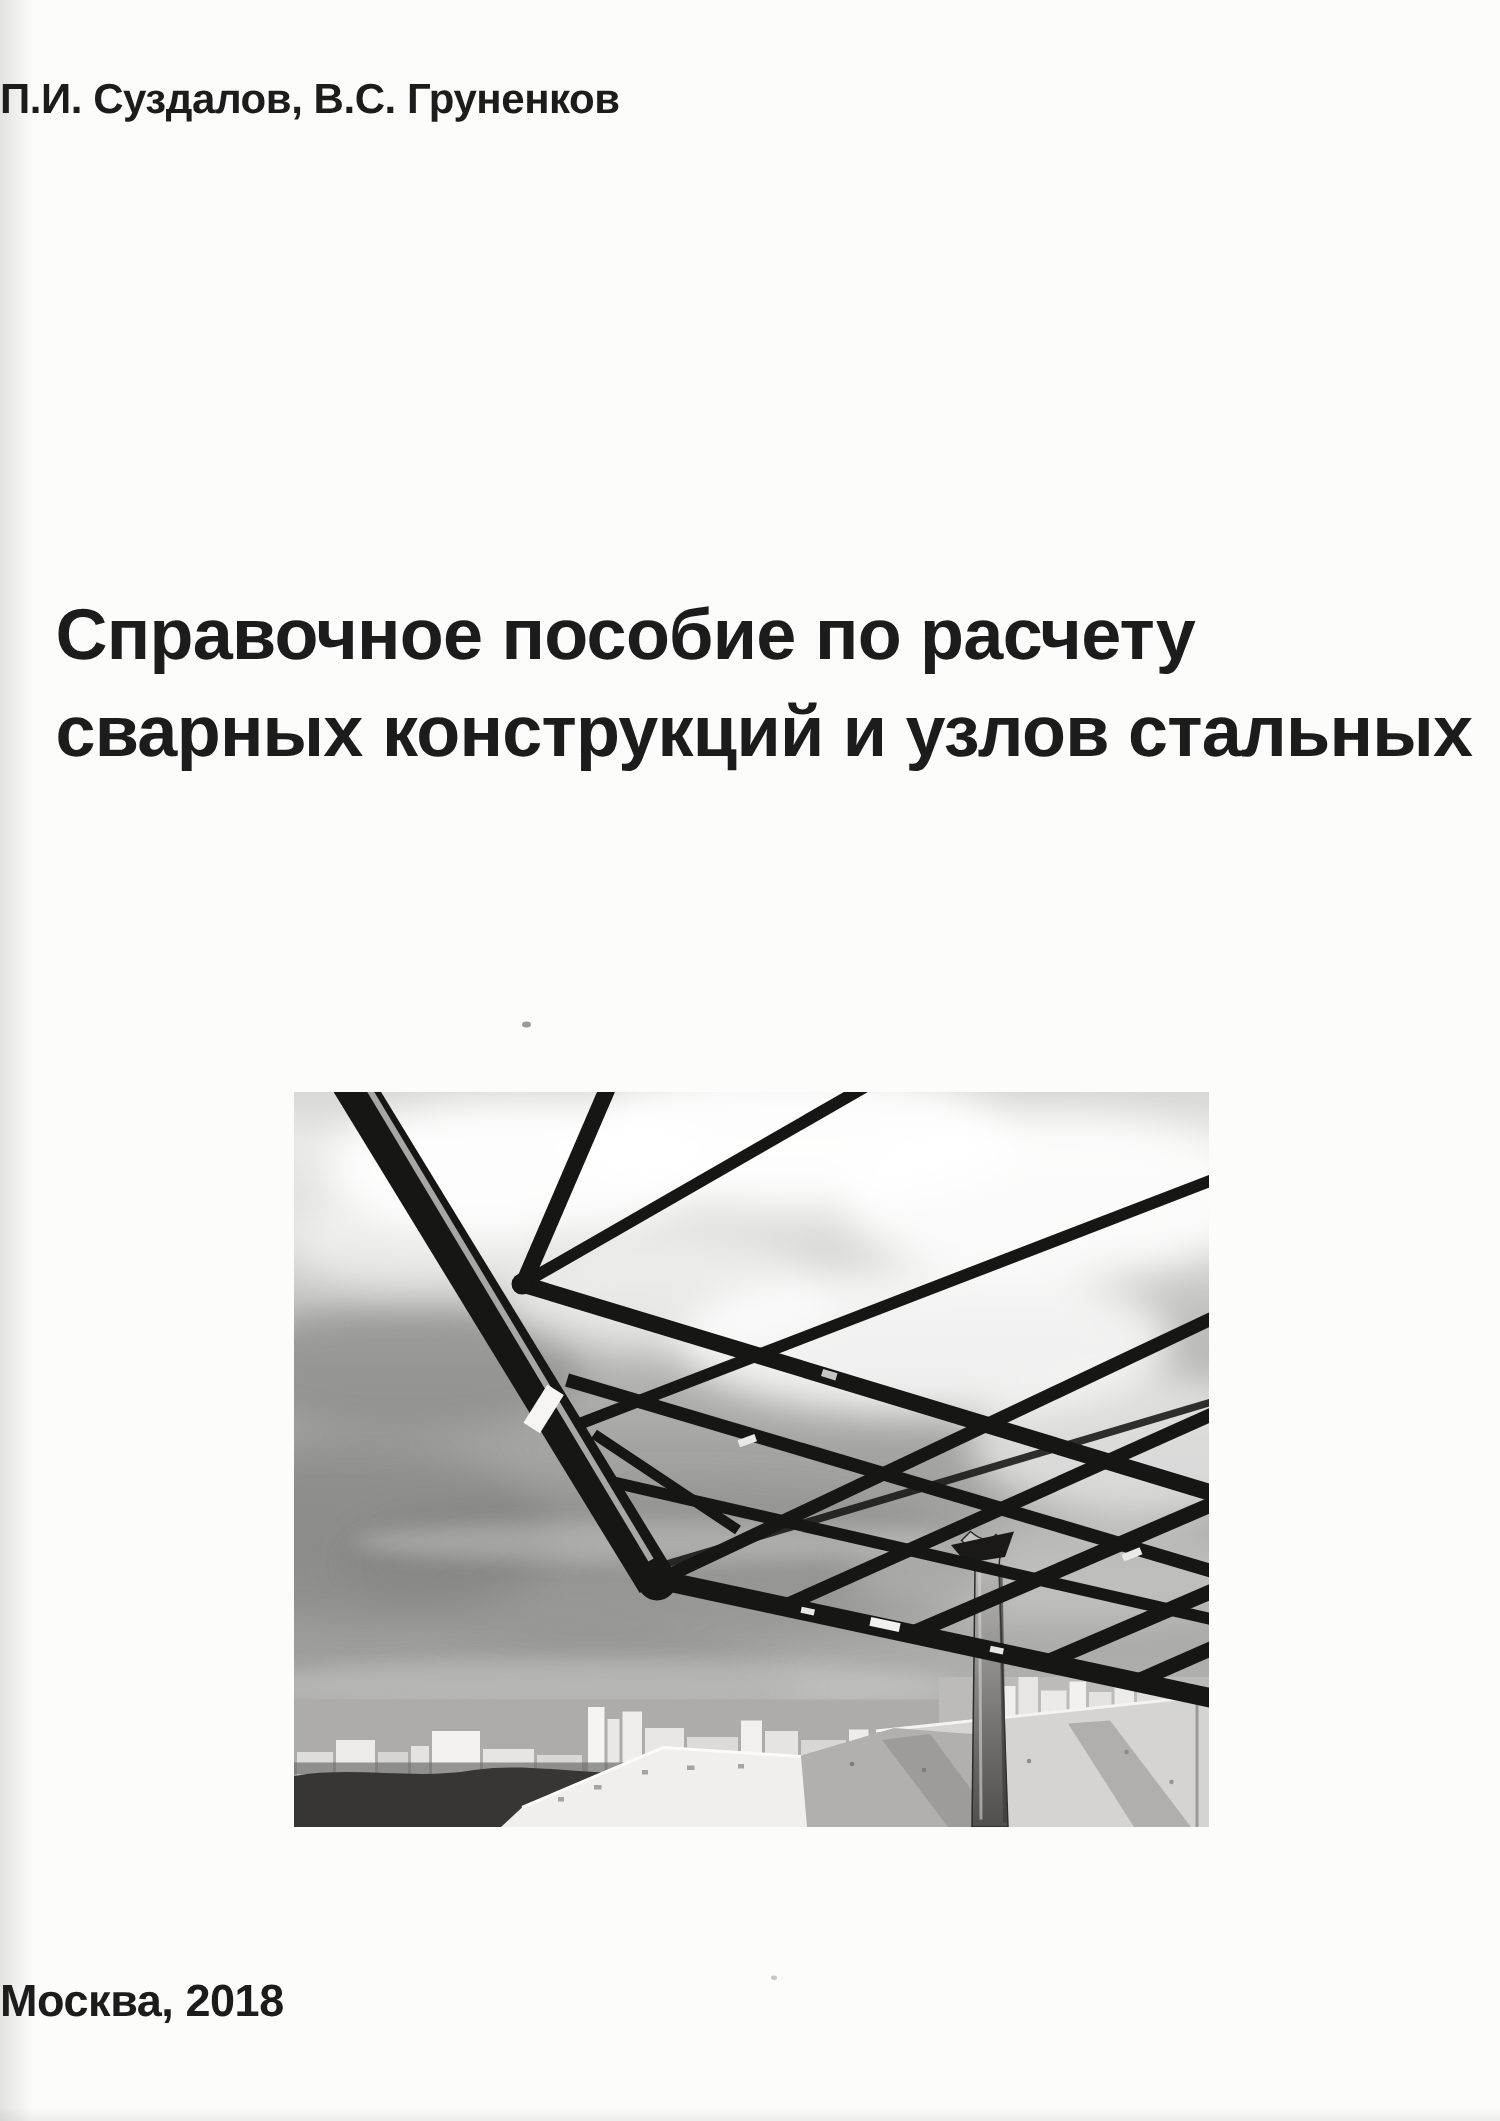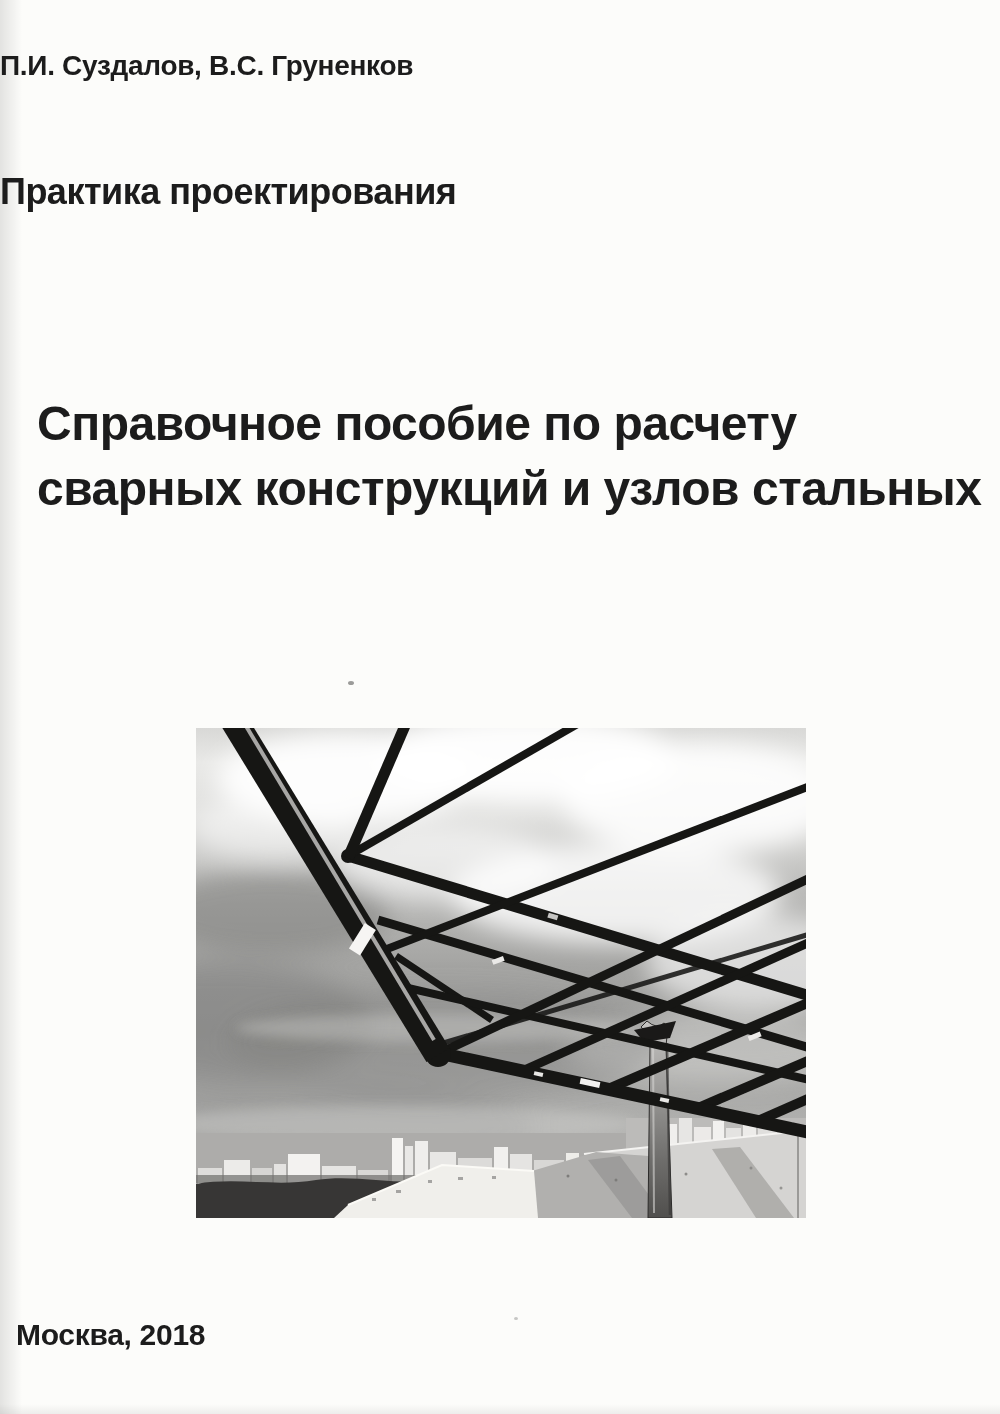--- a/index.html
+++ b/index.html
@@ -9,37 +9,36 @@
     font-family:"Liberation Sans","DejaVu Sans",sans-serif;
   }
   .edge-shadow{position:absolute;left:0;top:0;width:22px;height:1414px;
     background:linear-gradient(90deg,rgba(0,0,0,.10),rgba(0,0,0,0));}
   .bottom-shadow{position:absolute;left:0;bottom:0;width:1000px;height:10px;
     background:linear-gradient(0deg,rgba(0,0,0,.06),rgba(0,0,0,0));}
   .textline{position:absolute;text-align:left;font-weight:700;}
   #authors{top:50px;left:0;width:970px;font-size:28px;letter-spacing:-0.3px;}
   #series{top:169px;left:0;width:990px;font-size:36px;line-height:46px;letter-spacing:-0.5px;}
   #title{top:391px;left:16px;width:994px;font-size:48px;line-height:65px;letter-spacing:-0.5px;margin-left:21px;}
-  #imprint{top:1318px;left:0;width:876px;font-size:30px;letter-spacing:-0.3px;margin-left:16px;}
+  #imprint{top:1318px;left:0;width:876px;font-size:30px;letter-spacing:-0.3px;}
   #photo{position:absolute;left:196px;top:728px;width:610px;height:490px;}
   #photo svg{display:block;}
   .speck{position:absolute;border-radius:50%;}
   #speck1{left:348px;top:681px;width:6px;height:4px;background:#9b9b99;}
   #speck2{left:514px;top:1317px;width:4px;height:3px;background:#c6c6c4;}
 </style>
 </head>
 <body>
 
 <div class="edge-shadow"></div>
 <div class="bottom-shadow"></div>
 
 <div id="authors" class="textline">П.И. Суздалов, В.С. Груненков</div>
 
 <div id="series" class="textline">
-  <div>Практика проектирования</div>
 </div>
 
 <div id="title" class="textline">
   <div>Справочное пособие по расчету</div>
   <div>сварных конструкций и узлов стальных</div>
 </div>
 
 <div id="photo">
   <svg width="610" height="490" viewBox="0 0 610 490" xmlns="http://www.w3.org/2000/svg">
     <defs>

